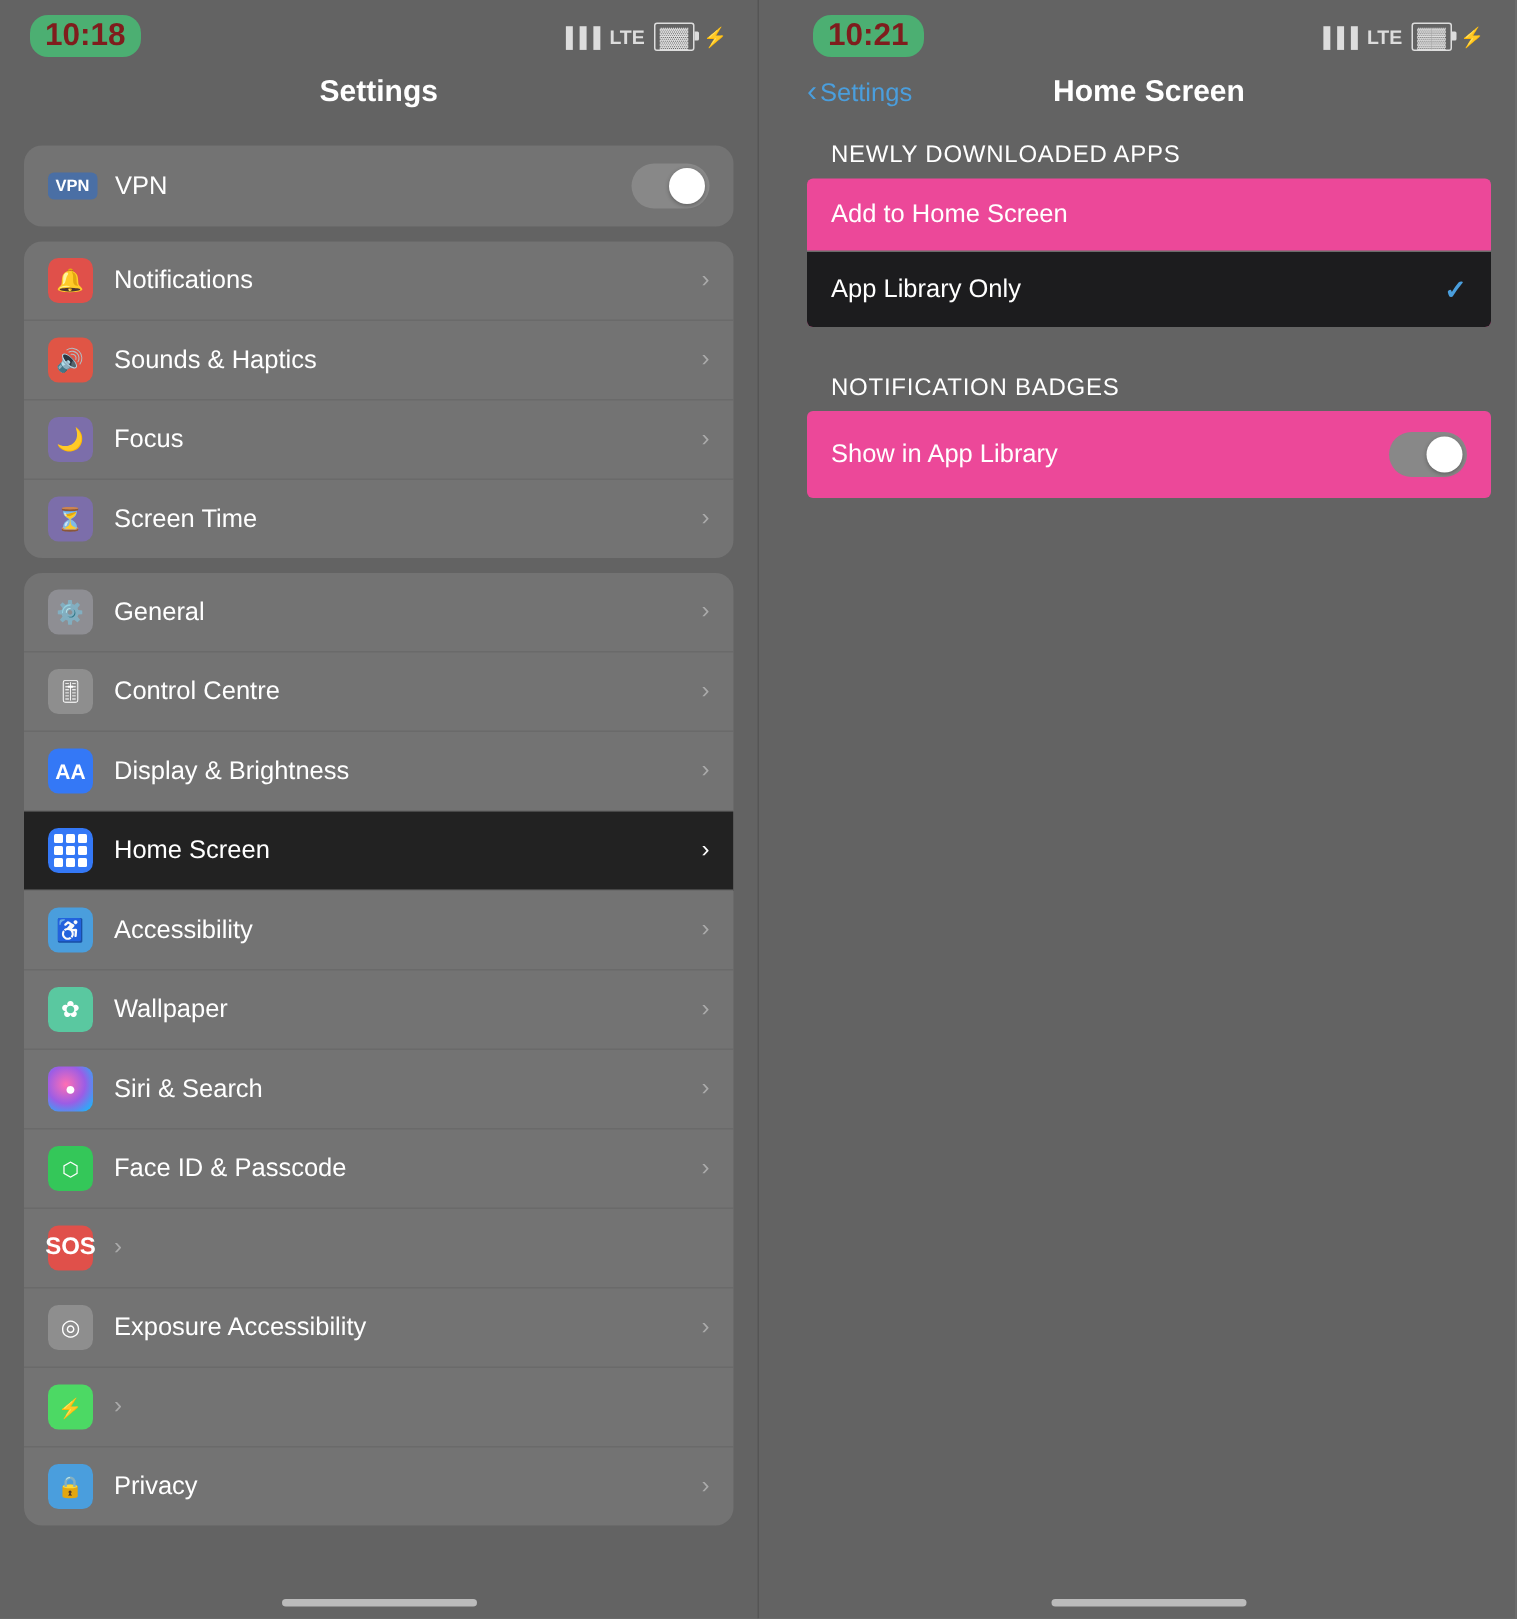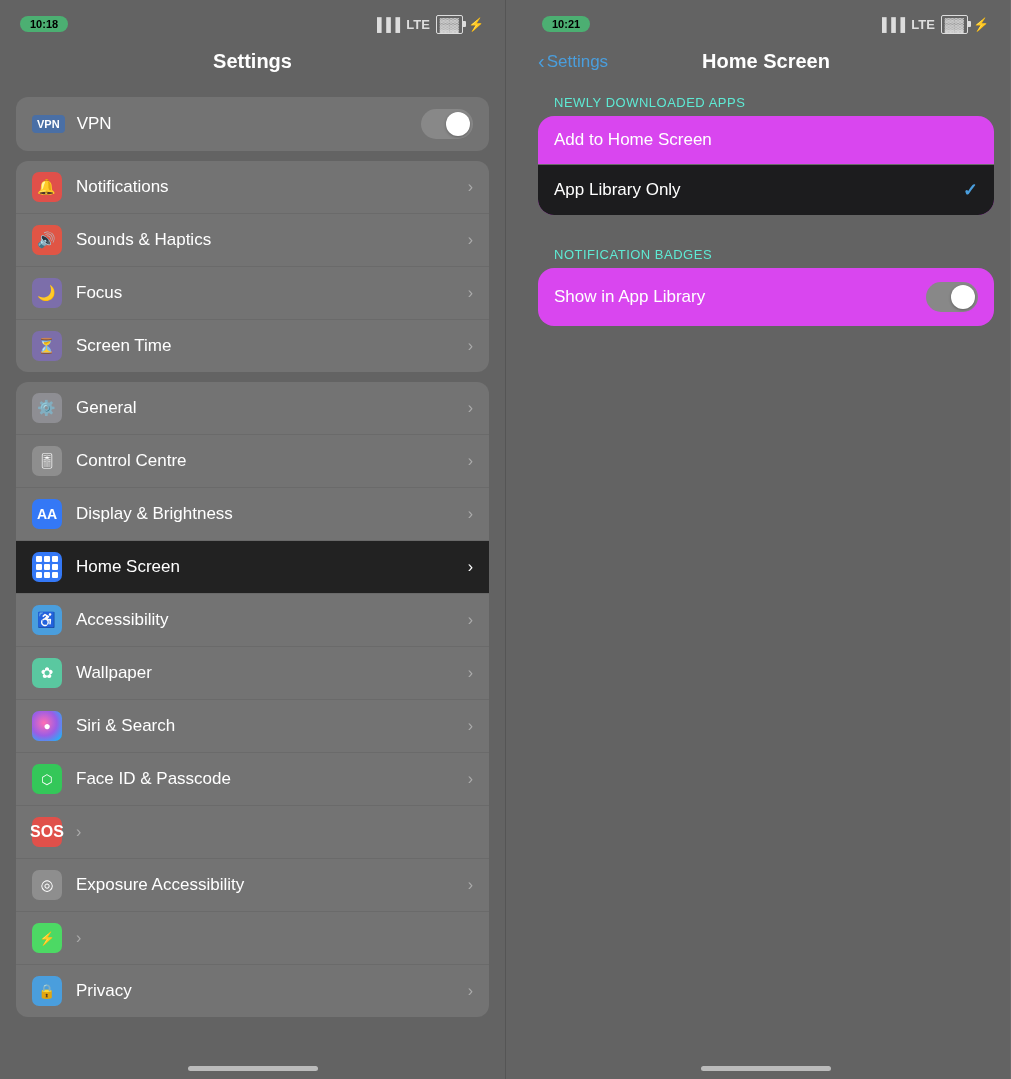--- a/index.html
+++ b/index.html
@@ -31,22 +31,22 @@
     
     .status-bar {
       display: flex;
       justify-content: space-between;
       align-items: center;
       padding: 10px 20px 6px 20px;
       height: 44px;
     }
     .status-time {
       background: #4caf72;
-      color: #000000;
-      font-size: 11px;
+      color: #7f1d1d;
+      font-size: 21px;
       font-weight: 600;
       padding: 2px 10px;
       border-radius: 12px;
     }
     .status-right {
       display: flex;
       align-items: center;
       gap: 6px;
     }
     .signal-icon, .lte-label, .battery-icon {
@@ -189,30 +189,30 @@
       font-size: 17px;
       flex: 1;
     }
     .row-chevron {
       color: #aaa;
       font-size: 16px;
     }
 
     
     .section-header {
-      color: #5eead4;
-      font-size: 13px;
+      color: #ffffff;
+      font-size: 16px;
       font-weight: 500;
       letter-spacing: 0.5px;
       padding: 14px 32px 6px;
       text-transform: uppercase;
     }
     .options-section {
-      background: #d946ef;
-      border-radius: 16px;
+      background: #ec4899;
+      border-radius: 4px;
       margin: 0 16px;
       overflow: hidden;
     }
     .option-row {
       display: flex;
       align-items: center;
       justify-content: space-between;
       padding: 14px 16px;
       border-bottom: 1px solid #6a6a6a;
     }

